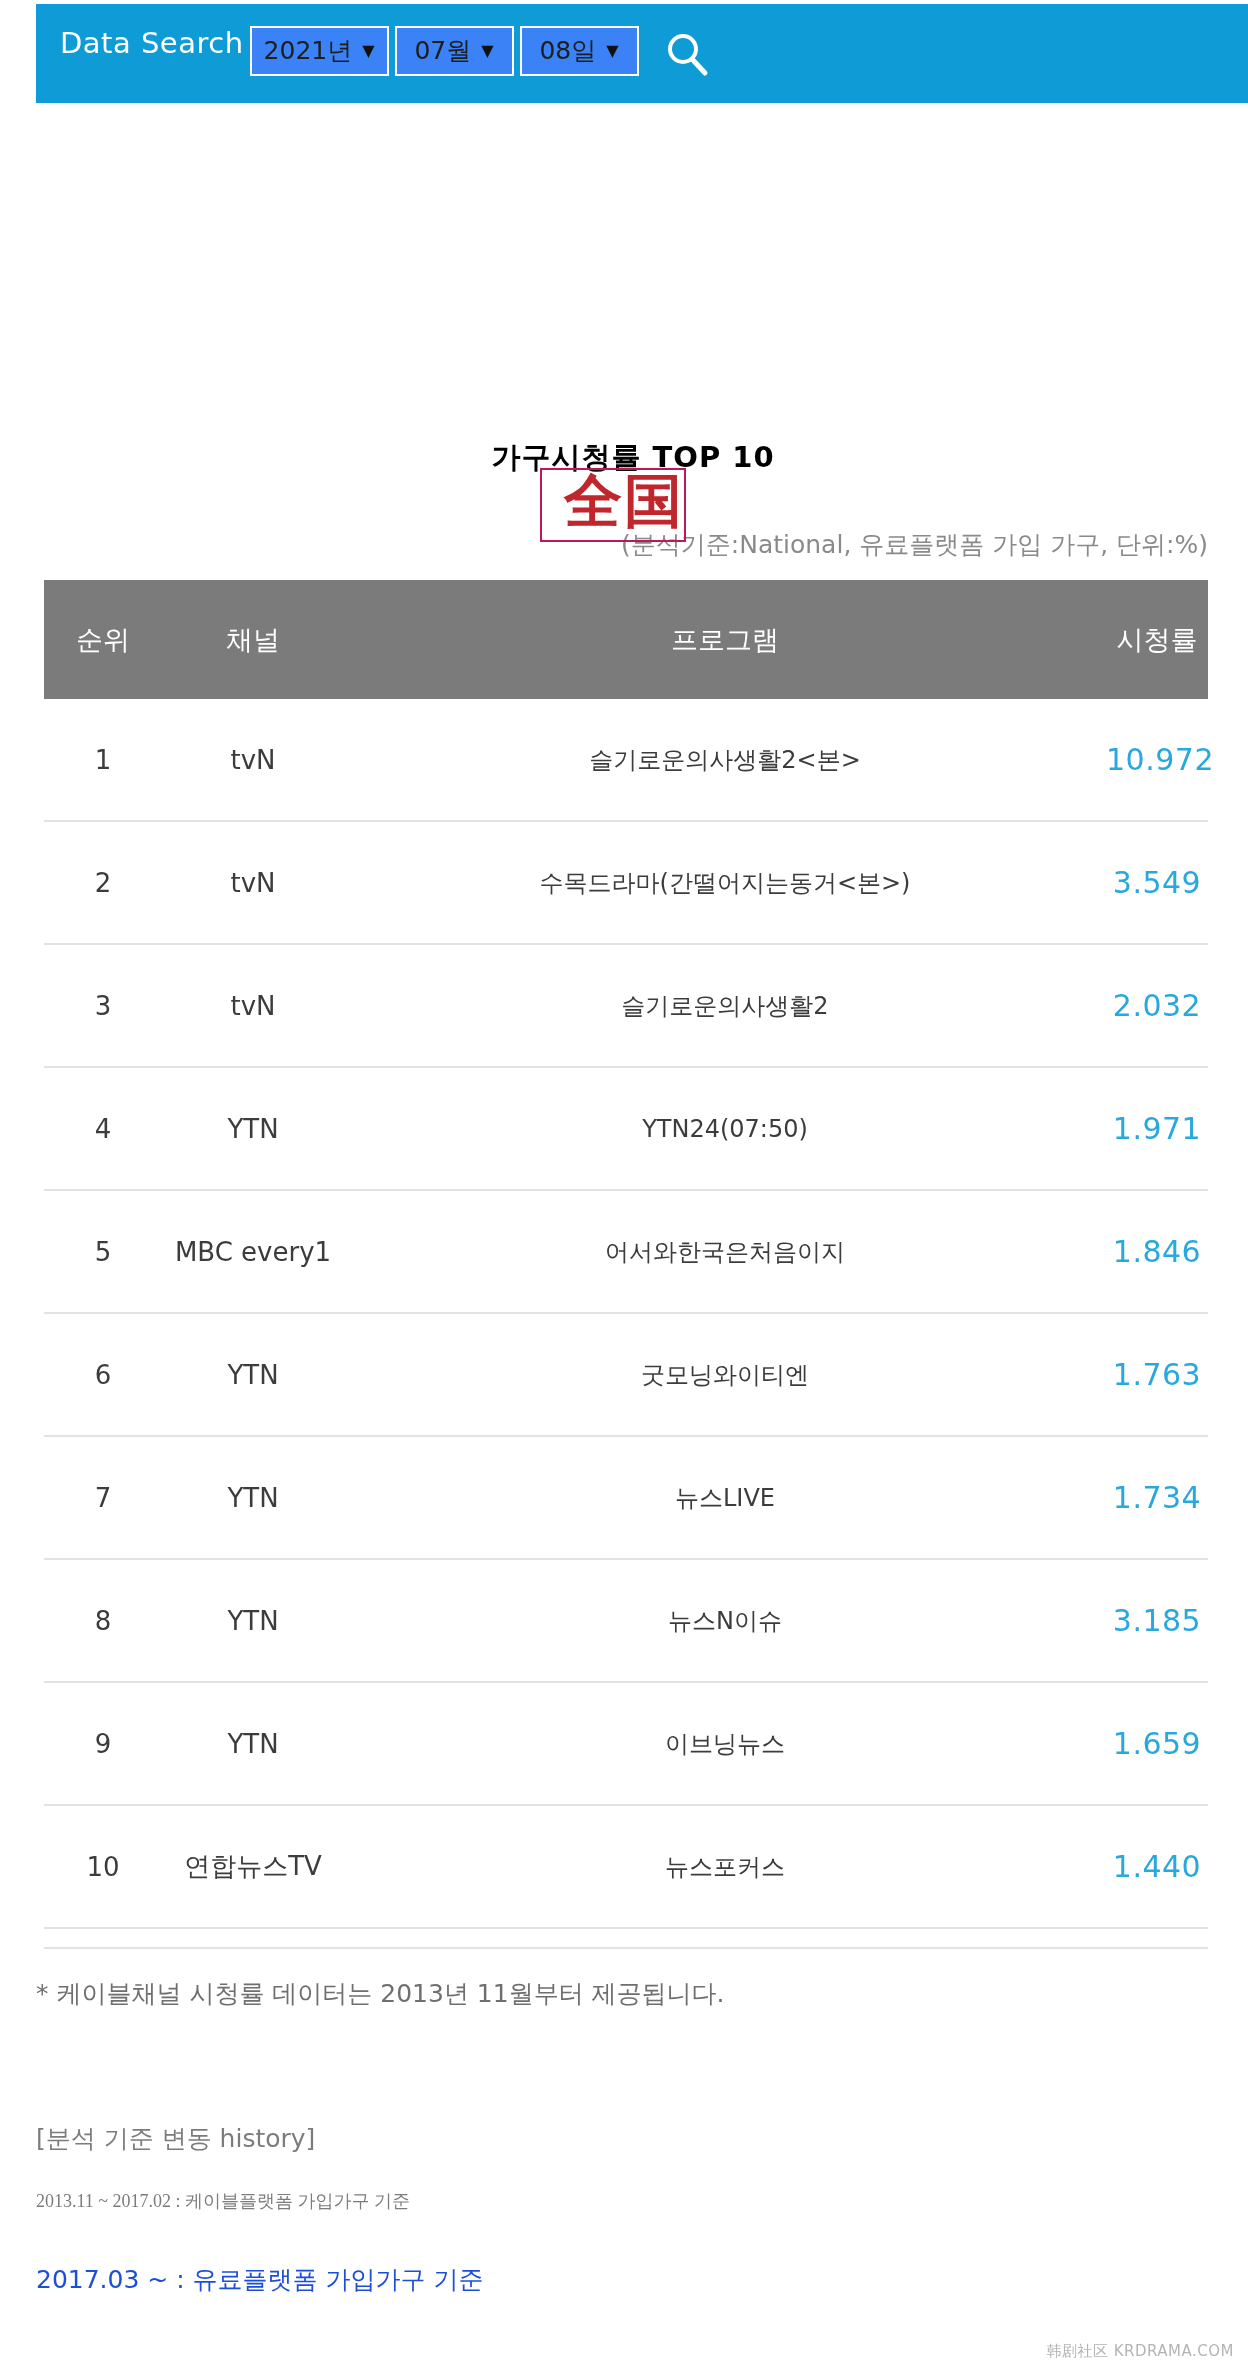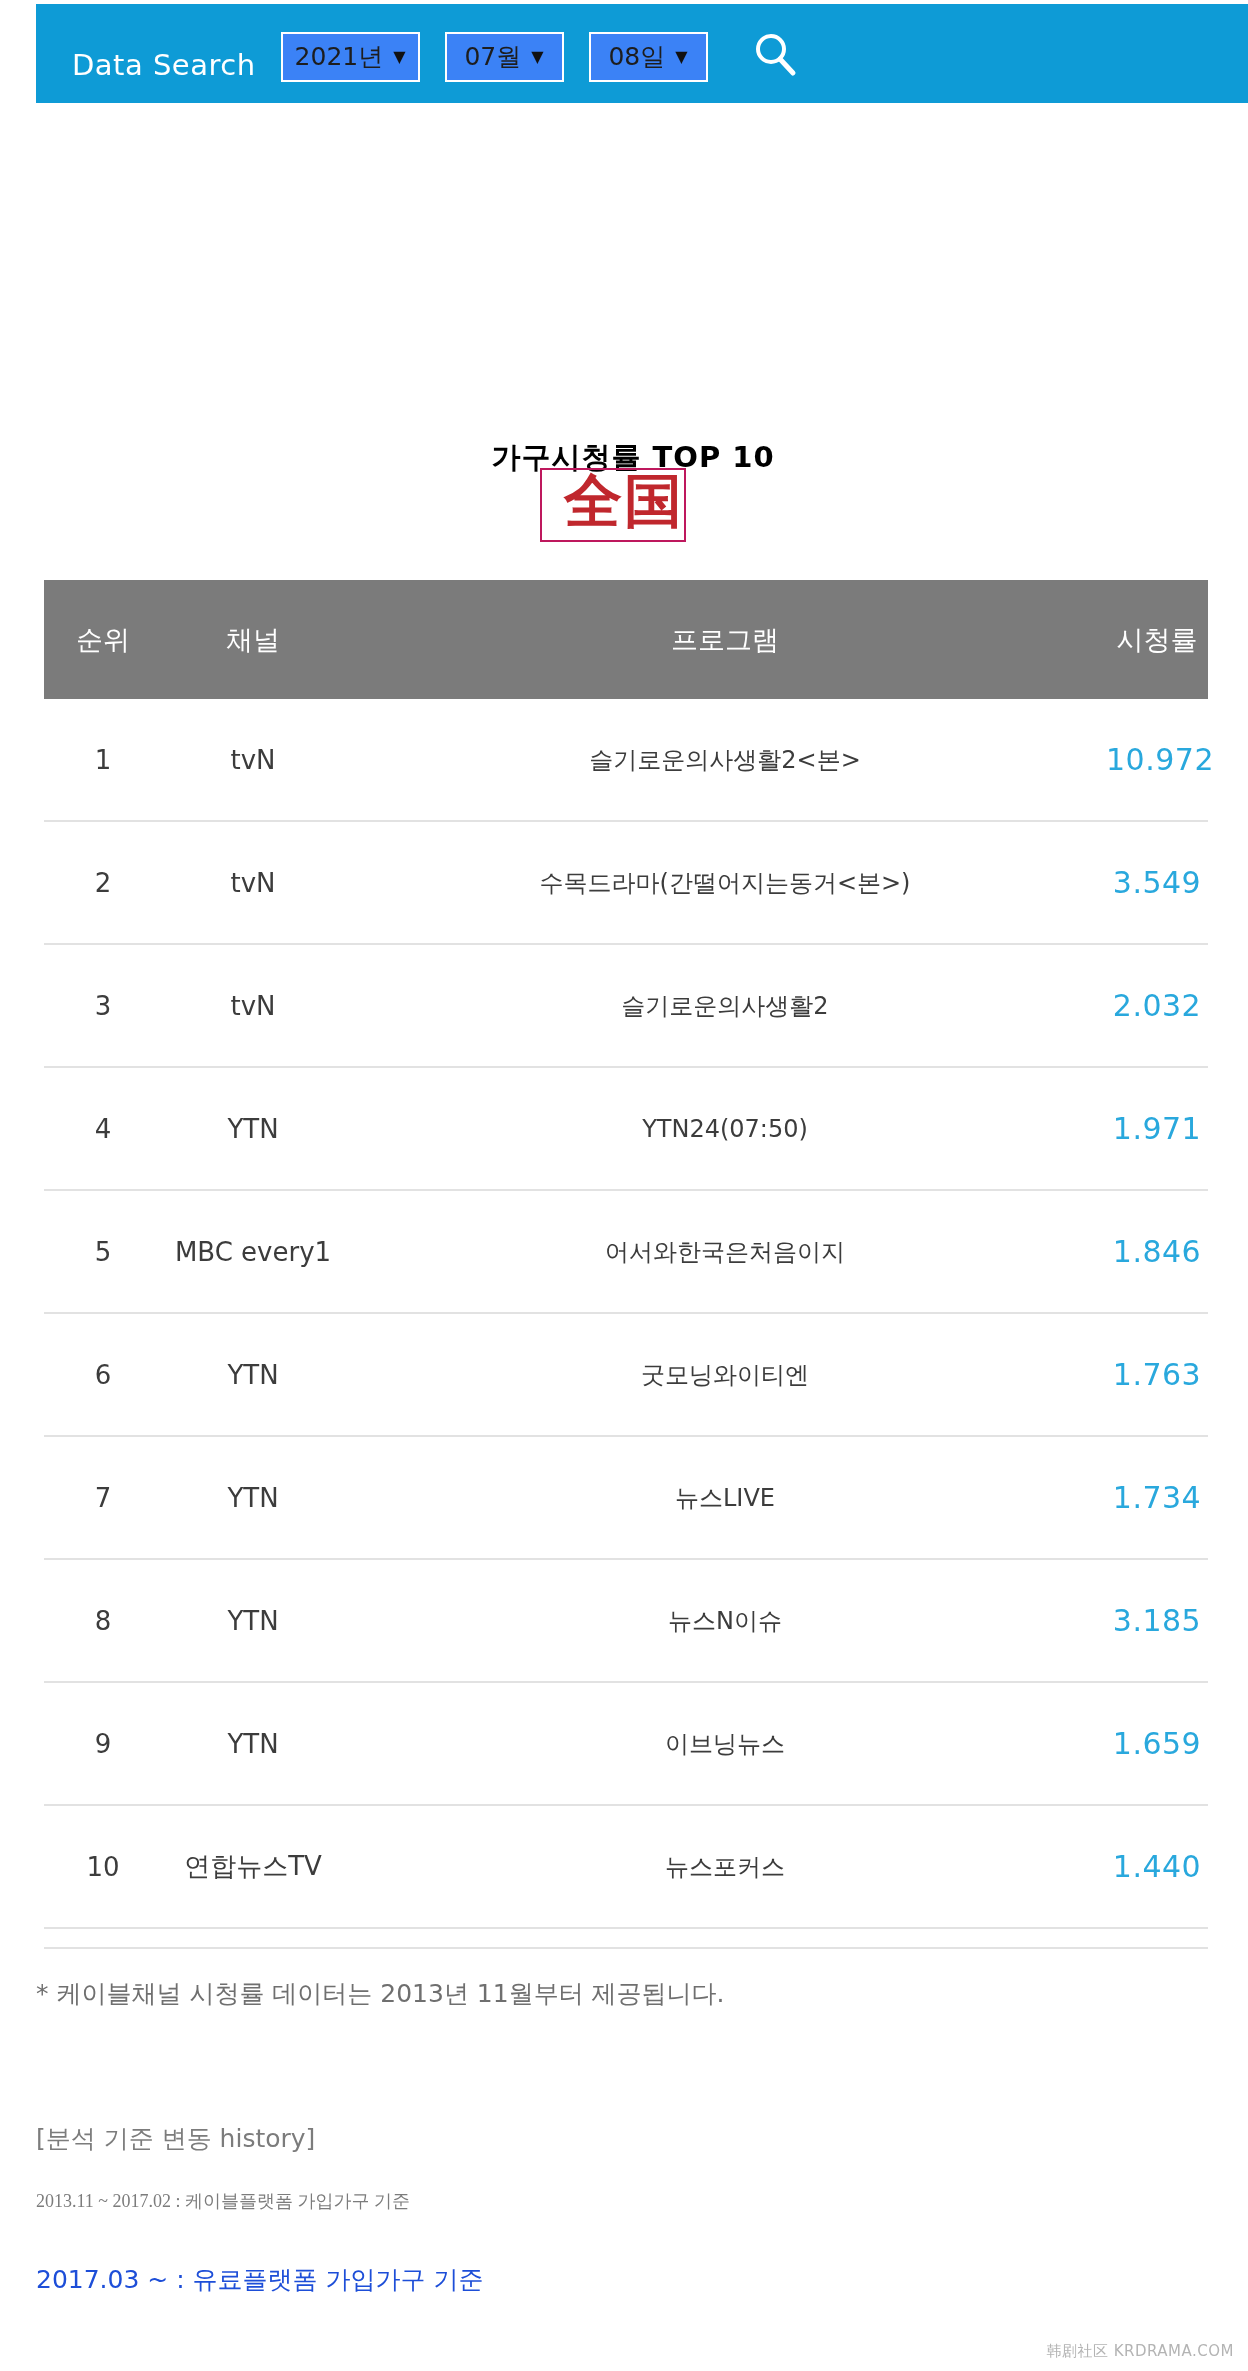--- a/index.html
+++ b/index.html
@@ -15,23 +15,23 @@
   .header-bar {
     position: absolute;
     left: 36px; top: 4px;
     width: 1212px; height: 99px;
     background: #0e9bd6;
     display: flex;
     align-items: center;
   }
   .header-inner {
     display: flex;
-    align-items: flex-end;
-    gap: 25px;
-    margin-left: 36px;
+    align-items: flex-start;
+    gap: 6px;
+    margin-left: 24px;
   }
   .data-search-label {
     color: #ffffff;
     font-size: 29px;
     letter-spacing: 0.5px;
     font-family: "DejaVu Sans", sans-serif;
     font-weight: 400;
     white-space: nowrap;
   }
   .select-box {
@@ -224,20 +224,21 @@
           <circle cx="21" cy="20" r="13" fill="none" stroke="#ffffff" stroke-width="4"></circle>
           <line x1="30" y1="30" x2="43" y2="44" stroke="#ffffff" stroke-width="5" stroke-linecap="round"></line>
         </svg>
       </button>
     </div>
   </div>
 
   <div class="title-wrap">
     <div class="main-title">가구시청률 TOP 10</div>
   </div>
+  <div class="subtitle">(분석기준:National, 유료플랫폼 가입 가구, 단위:%)</div>
 
   <div class="table">
     <div class="thead">
       <div class="cell c-rank">순위</div>
       <div class="cell c-chan">채널</div>
       <div class="cell c-prog">프로그램</div>
       <div class="cell c-rate">시청률</div>
     </div>
 
     <div class="row">

